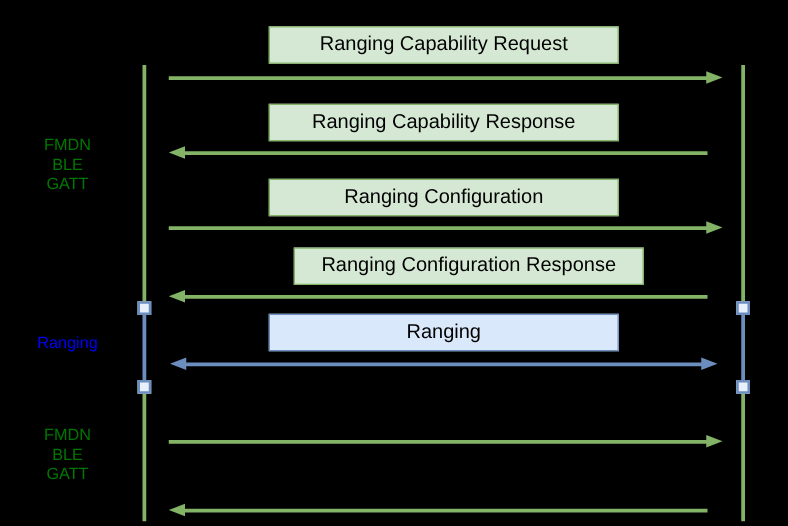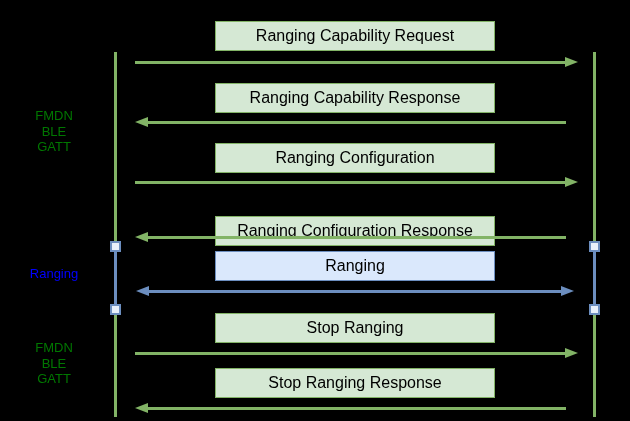--- a/index.html
+++ b/index.html
@@ -118,30 +118,28 @@
   <div class="head r" style="left:565px;top:57px;"></div>
 
   <div class="msg-box" style="top:83px;">Ranging Capability Response</div>
   <div class="head l" style="left:135px;top:117px;"></div>
   <div class="shaft" style="left:147px;top:121px;width:419px;"></div>
 
   <div class="msg-box" style="top:143px;">Ranging Configuration</div>
   <div class="shaft" style="left:135px;top:181px;width:431px;"></div>
   <div class="head r" style="left:565px;top:177px;"></div>
 
-  <div class="msg-box" style="top:216px;">Ranging Configuration Response</div>
+  <div class="msg-box" style="top:198px;margin-left:20px;">Ranging Configuration Response</div>
   <div class="head l" style="left:135px;top:232px;"></div>
   <div class="shaft" style="left:147px;top:236px;width:419px;"></div>
 
   <div class="msg-box blue" style="top:251px;">Ranging</div>
   <div class="head l blue" style="left:136px;top:286px;"></div>
   <div class="shaft blue" style="left:148px;top:290px;width:414px;"></div>
   <div class="head r blue" style="left:561px;top:286px;"></div>
 
-  <div class="msg-box" style="top:313px;">Stop Ranging</div>
   <div class="shaft" style="left:135px;top:352px;width:431px;"></div>
   <div class="head r" style="left:565px;top:348px;"></div>
 
-  <div class="msg-box" style="top:368px;">Stop Ranging Response</div>
   <div class="head l" style="left:135px;top:403px;"></div>
   <div class="shaft" style="left:147px;top:407px;width:419px;"></div>
 
 </div>
 
 </body></html>

